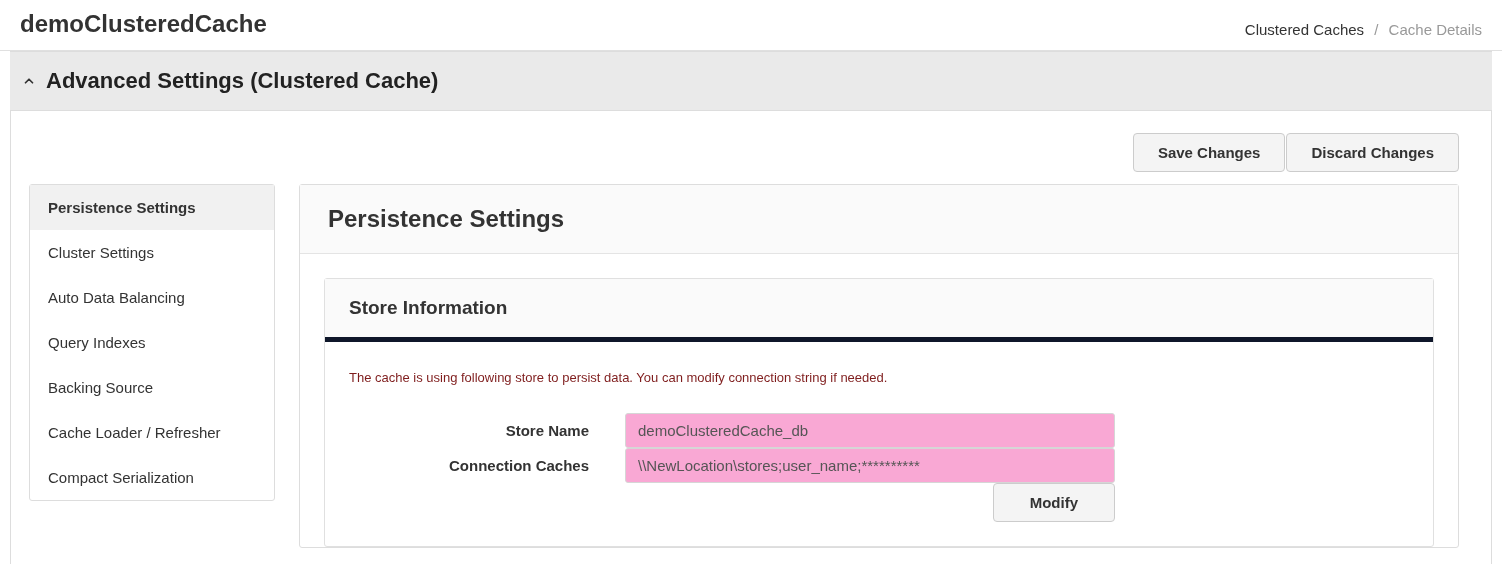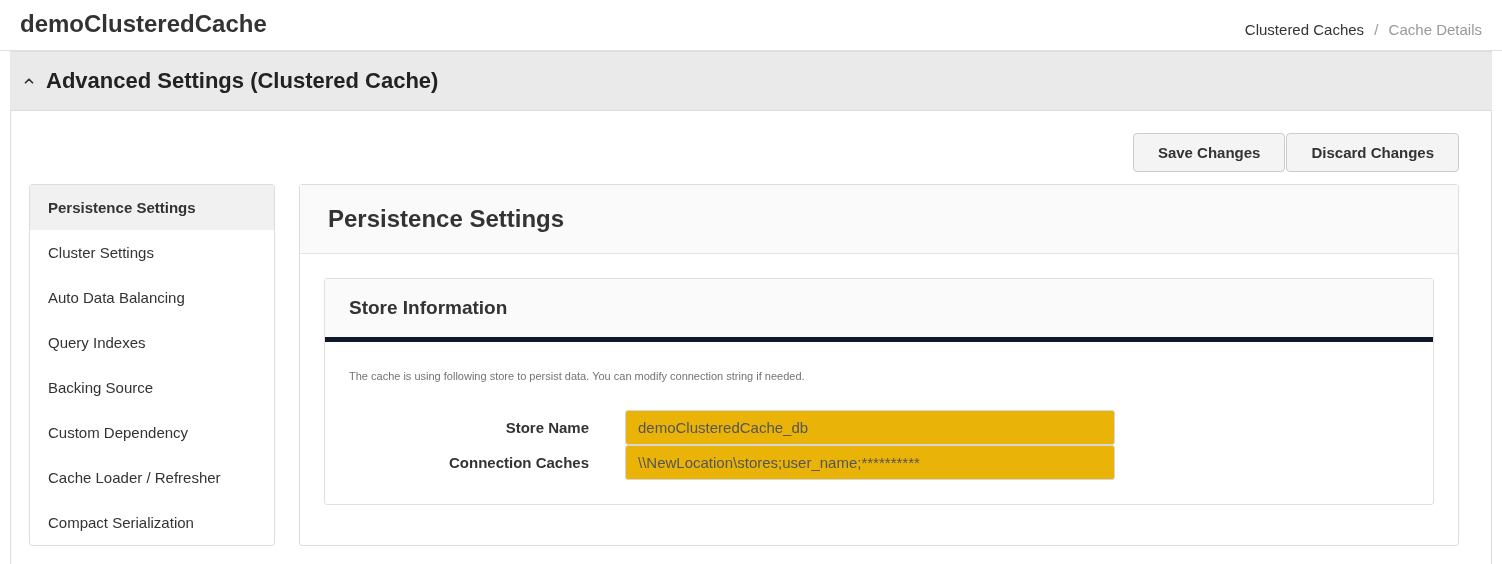--- a/index.html
+++ b/index.html
@@ -122,43 +122,43 @@
     }
     .card-title {
       font-size: 19px;
       font-weight: 700;
       color: #333;
     }
     .card-body {
       padding: 28px 24px 24px 24px;
     }
     .card-desc {
-      font-size: 11px;
-      color: #737373;
+      font-size: 13px;
+      color: #7f1d1d;
       margin-bottom: 28px;
     }
     .form-row {
       display: flex;
       align-items: center;
       gap: 36px;
     }
     .form-label {
       width: 240px;
       text-align: right;
       font-weight: 700;
       font-size: 15px;
       color: #333;
     }
     .form-input {
       width: 490px;
       padding: 8px 12px;
       font-size: 15px;
       border: 1px solid #d6d6d6;
       border-radius: 3px;
-      background: #eab308;
+      background: #f9a8d4;
       color: #555;
       font-family: inherit;
     }
     .modify-row {
       display: flex;
       gap: 36px;
     }
     .modify-spacer { width: 240px; }
     .modify-holder {
       width: 490px;
@@ -206,21 +206,20 @@
   </div>
 
   <div class="body-row">
 
     <div class="sidebar">
       <div class="sidebar-item active">Persistence Settings</div>
       <div class="sidebar-item">Cluster Settings</div>
       <div class="sidebar-item">Auto Data Balancing</div>
       <div class="sidebar-item">Query Indexes</div>
       <div class="sidebar-item">Backing Source</div>
-      <div class="sidebar-item">Custom Dependency</div>
       <div class="sidebar-item">Cache Loader / Refresher</div>
       <div class="sidebar-item">Compact Serialization</div>
     </div>
 
     <div class="main-panel">
       <div class="panel-header">
         <div class="panel-title">Persistence Settings</div>
       </div>
 
       <div class="card">
@@ -233,20 +232,26 @@
           <div class="form-row">
             <div class="form-label">Store Name</div>
             <input class="form-input" type="text" readonly="" value="demoClusteredCache_db" style="">
           </div>
 
           <div class="form-row">
             <div class="form-label">Connection Caches</div>
             <input class="form-input" type="text" readonly="" value="\\NewLocation\stores;user_name;**********" style="">
           </div>
 
+          <div class="modify-row">
+            <div class="modify-spacer"></div>
+            <div class="modify-holder">
+              <button class="btn-modify">Modify</button>
+            </div>
+          </div>
 
         </div>
       </div>
 
     </div>
 
   </div>
 
 </div>
 

